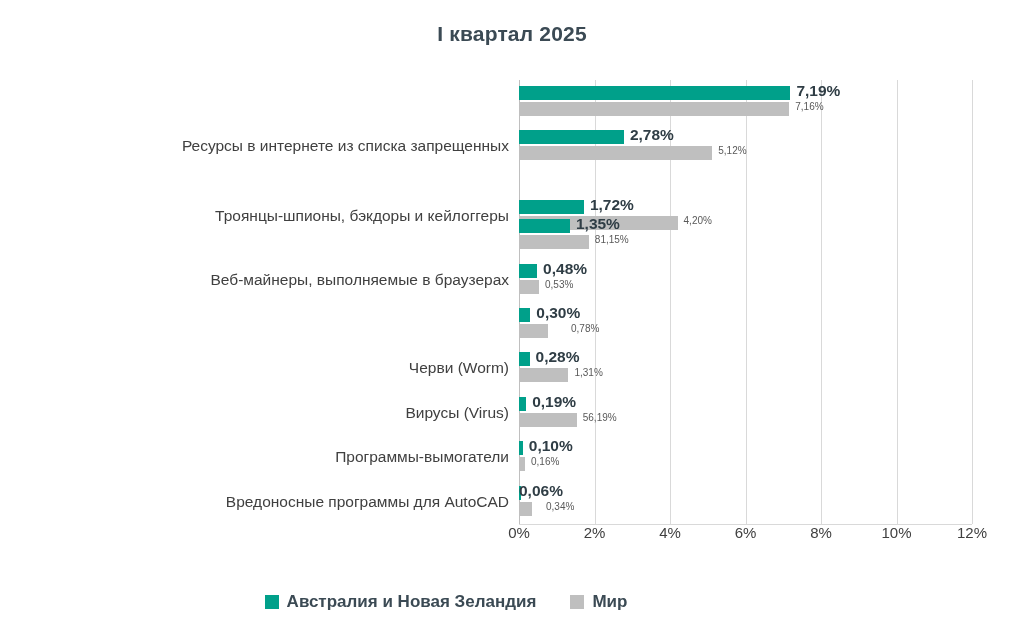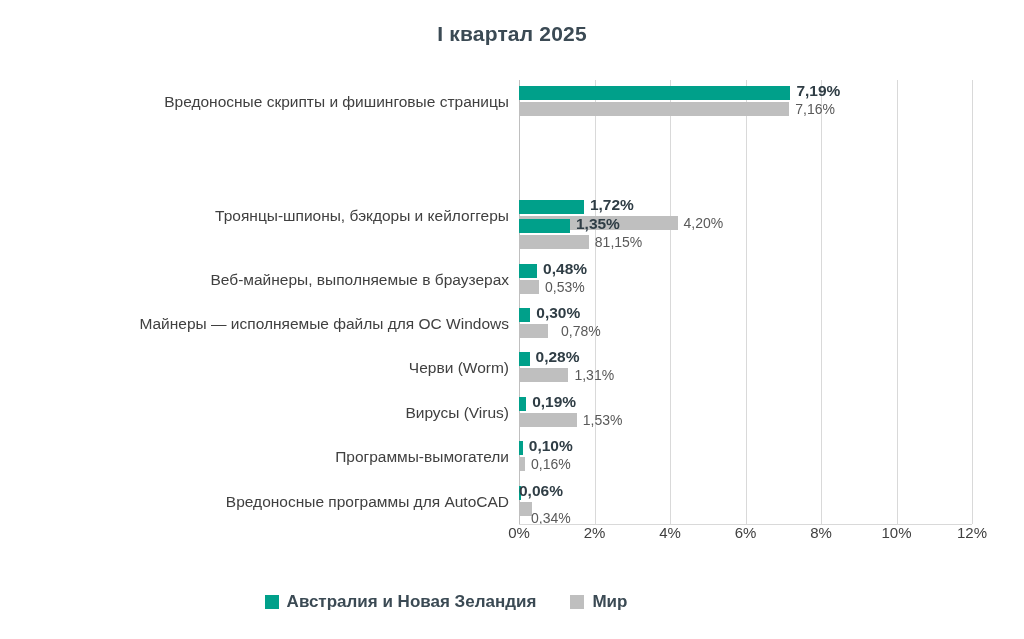--- a/index.html
+++ b/index.html
@@ -86,21 +86,21 @@
     top: 6px;
     background: #00a08a;
   }
   .bar.s1 {
     top: 22px;
     background: #bfbfbf;
   }
   .val {
     position: absolute;
     white-space: nowrap;
-    font-size: 14px;
+    font-size: 10px;
   }
   .val.s0 {
     top: 2px;
     font-weight: bold;
     font-size: 15.5px;
     color: #2f3d45;
   }
   .val.s1 {
     top: 21px;
     color: #595959;
@@ -168,25 +168,31 @@
         <div class="gridline axis-zero" style="left: 0px;"></div>
         <div class="gridline" style="left: 75.5px;"></div>
         <div class="gridline" style="left: 151px;"></div>
         <div class="gridline" style="left: 226.5px;"></div>
         <div class="gridline" style="left: 302px;"></div>
         <div class="gridline" style="left: 377.5px;"></div>
         <div class="gridline" style="left: 453px;"></div>
       </div>
     <div class="rows">
         <div class="row" style="top: 0px; height: 44.4px;">
-          <div class="cat-label" style="height: 44.4px; line-height: 44.4px;">Вредоносные скрипты и фишинговые страницы</div>
           <div class="bar s0" style="width: 271.423px; background: rgb(0, 160, 138);"></div>
           <div class="val s0" style="left: 277.423px;">7,19%</div>
           <div class="bar s1" style="width: 270.29px; background: rgb(191, 191, 191);"></div>
           <div class="val s1" style="left: 276.29px;">7,16%</div>
+        </div>
+        <div class="row" style="top: 44.4px; height: 44.4px;">
+          <div class="cat-label" style="height: 44.4px; line-height: 44.4px;">Ресурсы в интернете из списка запрещенных</div>
+          <div class="bar s0" style="width: 104.945px; background: rgb(0, 160, 138);"></div>
+          <div class="val s0" style="left: 110.945px;">2,78%</div>
+          <div class="bar s1" style="width: 193.28px; background: rgb(191, 191, 191);"></div>
+          <div class="val s1" style="left: 199.28px;">5,12%</div>
         </div>
         <div class="row" style="top: 88.8px; height: 44.4px; margin-top: 25px;">
           <div class="cat-label" style="height: 44.4px; line-height: 44.4px;">Троянцы-шпионы, бэкдоры и кейлоггеры</div>
           <div class="bar s0" style="width: 64.93px; background: rgb(0, 160, 138);"></div>
           <div class="val s0" style="left: 70.93px;">1,72%</div>
           <div class="bar s1" style="width: 158.55px; background: rgb(191, 191, 191);"></div>
           <div class="val s1" style="left: 164.55px;">4,20%</div>
         </div>
         <div class="row" style="top: 133.2px; height: 44.4px;">
           <div class="bar s0" style="width: 50.9625px; background: rgb(0, 160, 138);"></div>
@@ -195,53 +201,52 @@
           <div class="val s1" style="left: 75.8375px;">81,15%</div>
         </div>
         <div class="row" style="top: 177.6px; height: 44.4px;">
           <div class="cat-label" style="height: 44.4px; line-height: 44.4px;">Веб-майнеры, выполняемые в браузерах</div>
           <div class="bar s0" style="width: 18.12px; background: rgb(0, 160, 138);"></div>
           <div class="val s0" style="left: 24.12px;">0,48%</div>
           <div class="bar s1" style="width: 20.0075px; background: rgb(191, 191, 191);"></div>
           <div class="val s1" style="left: 26.0075px;">0,53%</div>
         </div>
         <div class="row" style="top: 222px; height: 44.4px;">
-          <div class="cat-label" style="height: 44.4px; line-height: 44.4px;">Майнеры — исполняемые файлы для ОС Windows</div>
           <div class="bar s0" style="width: 11.325px; background: rgb(0, 160, 138);"></div>
           <div class="val s0" style="left: 17.325px;">0,30%</div>
           <div class="bar s1" style="width: 29.445px; background: rgb(191, 191, 191);"></div>
-          <div class="val s1" style="left: 42px;">0,78%</div>
+          <div class="val s1" style="left: 52px;">0,78%</div>
         </div>
         <div class="row" style="top: 266.4px; height: 44.4px; padding-left: 28px;">
           <div class="cat-label" style="height: 44.4px; line-height: 44.4px;">Черви (Worm)</div>
           <div class="bar s0" style="width: 10.57px; background: rgb(0, 160, 138);"></div>
           <div class="val s0" style="left: 16.57px;">0,28%</div>
           <div class="bar s1" style="width: 49.4525px; background: rgb(191, 191, 191);"></div>
           <div class="val s1" style="left: 55.4525px;">1,31%</div>
         </div>
         <div class="row" style="top: 310.8px; height: 44.4px;">
           <div class="cat-label" style="height: 44.4px; line-height: 44.4px;">Вирусы (Virus)</div>
           <div class="bar s0" style="width: 7.1725px; background: rgb(0, 160, 138);"></div>
           <div class="val s0" style="left: 13.1725px;">0,19%</div>
           <div class="bar s1" style="width: 57.7575px; background: rgb(191, 191, 191);"></div>
-          <div class="val s1" style="left: 63.7575px;">1,53%</div>
+          <div class="val s1" style="left: 63.7575px;">56,19%</div>
         </div>
         <div class="row" style="top: 355.2px; height: 44.4px;">
           <div class="cat-label" style="height: 44.4px; line-height: 44.4px;">Программы-вымогатели</div>
           <div class="bar s0" style="width: 3.775px; background: rgb(0, 160, 138);"></div>
           <div class="val s0" style="left: 9.775px;">0,10%</div>
           <div class="bar s1" style="width: 6.04px; background: rgb(191, 191, 191);"></div>
           <div class="val s1" style="left: 12.04px;">0,16%</div>
         </div>
         <div class="row" style="top: 399.6px; height: 44.4px;">
           <div class="cat-label" style="height: 44.4px; line-height: 44.4px;">Вредоносные программы для AutoCAD</div>
           <div class="bar s0" style="width: 2.265px; background: rgb(0, 160, 138);"></div>
           <div class="val s0" style="left: 0;">0,06%</div>
           <div class="bar s1" style="width: 12.835px; background: rgb(191, 191, 191);"></div>
-          <div class="val s1" style="left: 12px; margin-top: 9px;">0,34%</div>
+          <div class="val s1" style="left: 27px;">0,34%</div>
         </div>
       </div>
   </div>
 
   <div class="axis-line"></div>
   <div class="xaxis">
       <div class="tick" style="left: 0px;">0%</div>
       <div class="tick" style="left: 75.5px;">2%</div>
       <div class="tick" style="left: 151px;">4%</div>
       <div class="tick" style="left: 226.5px;">6%</div>

